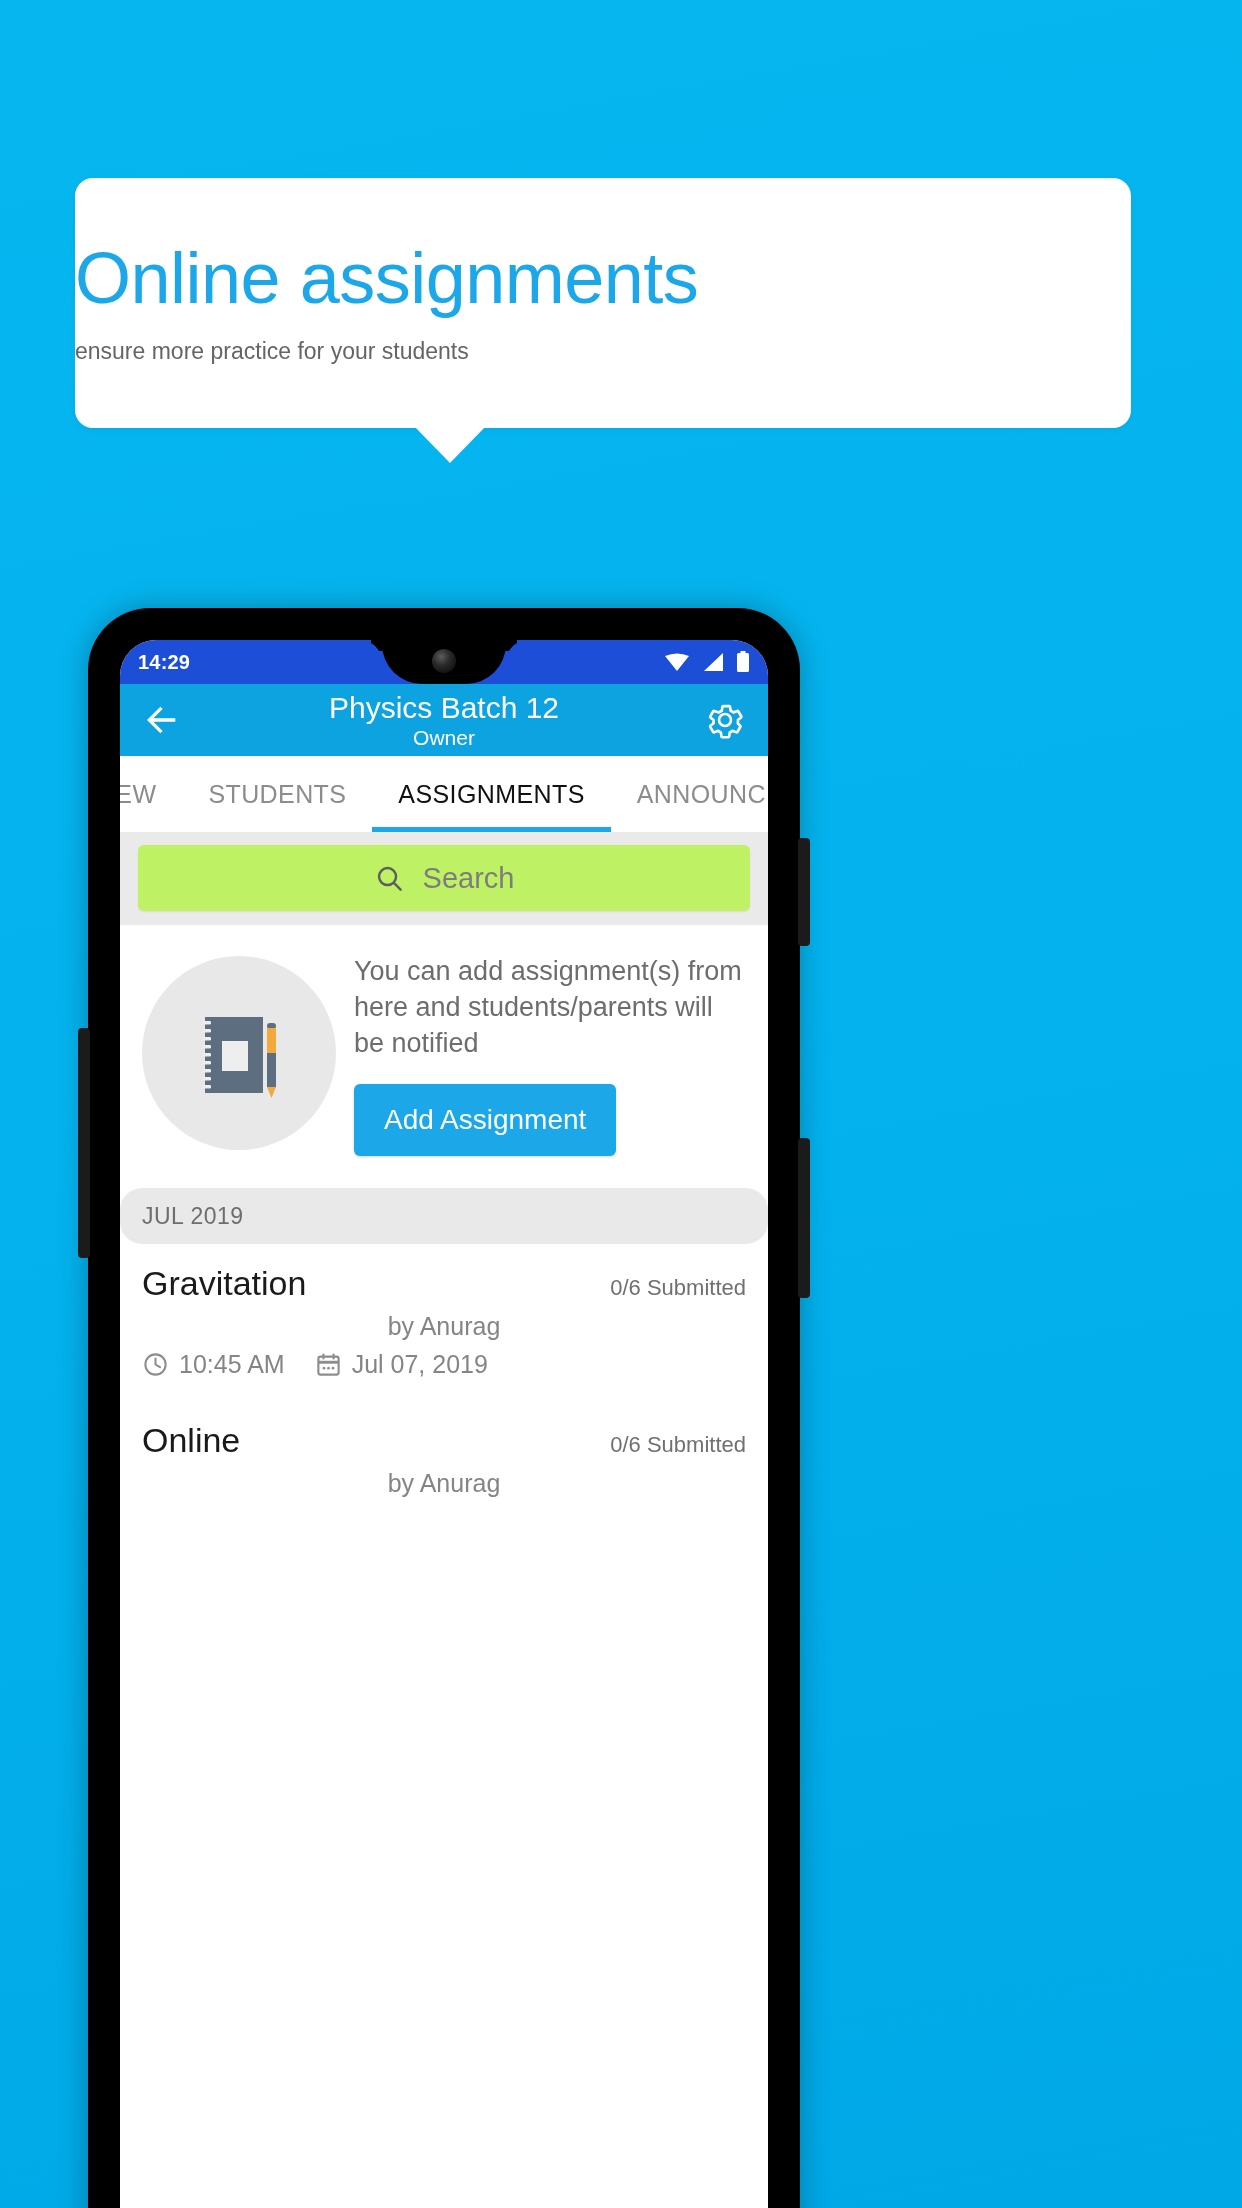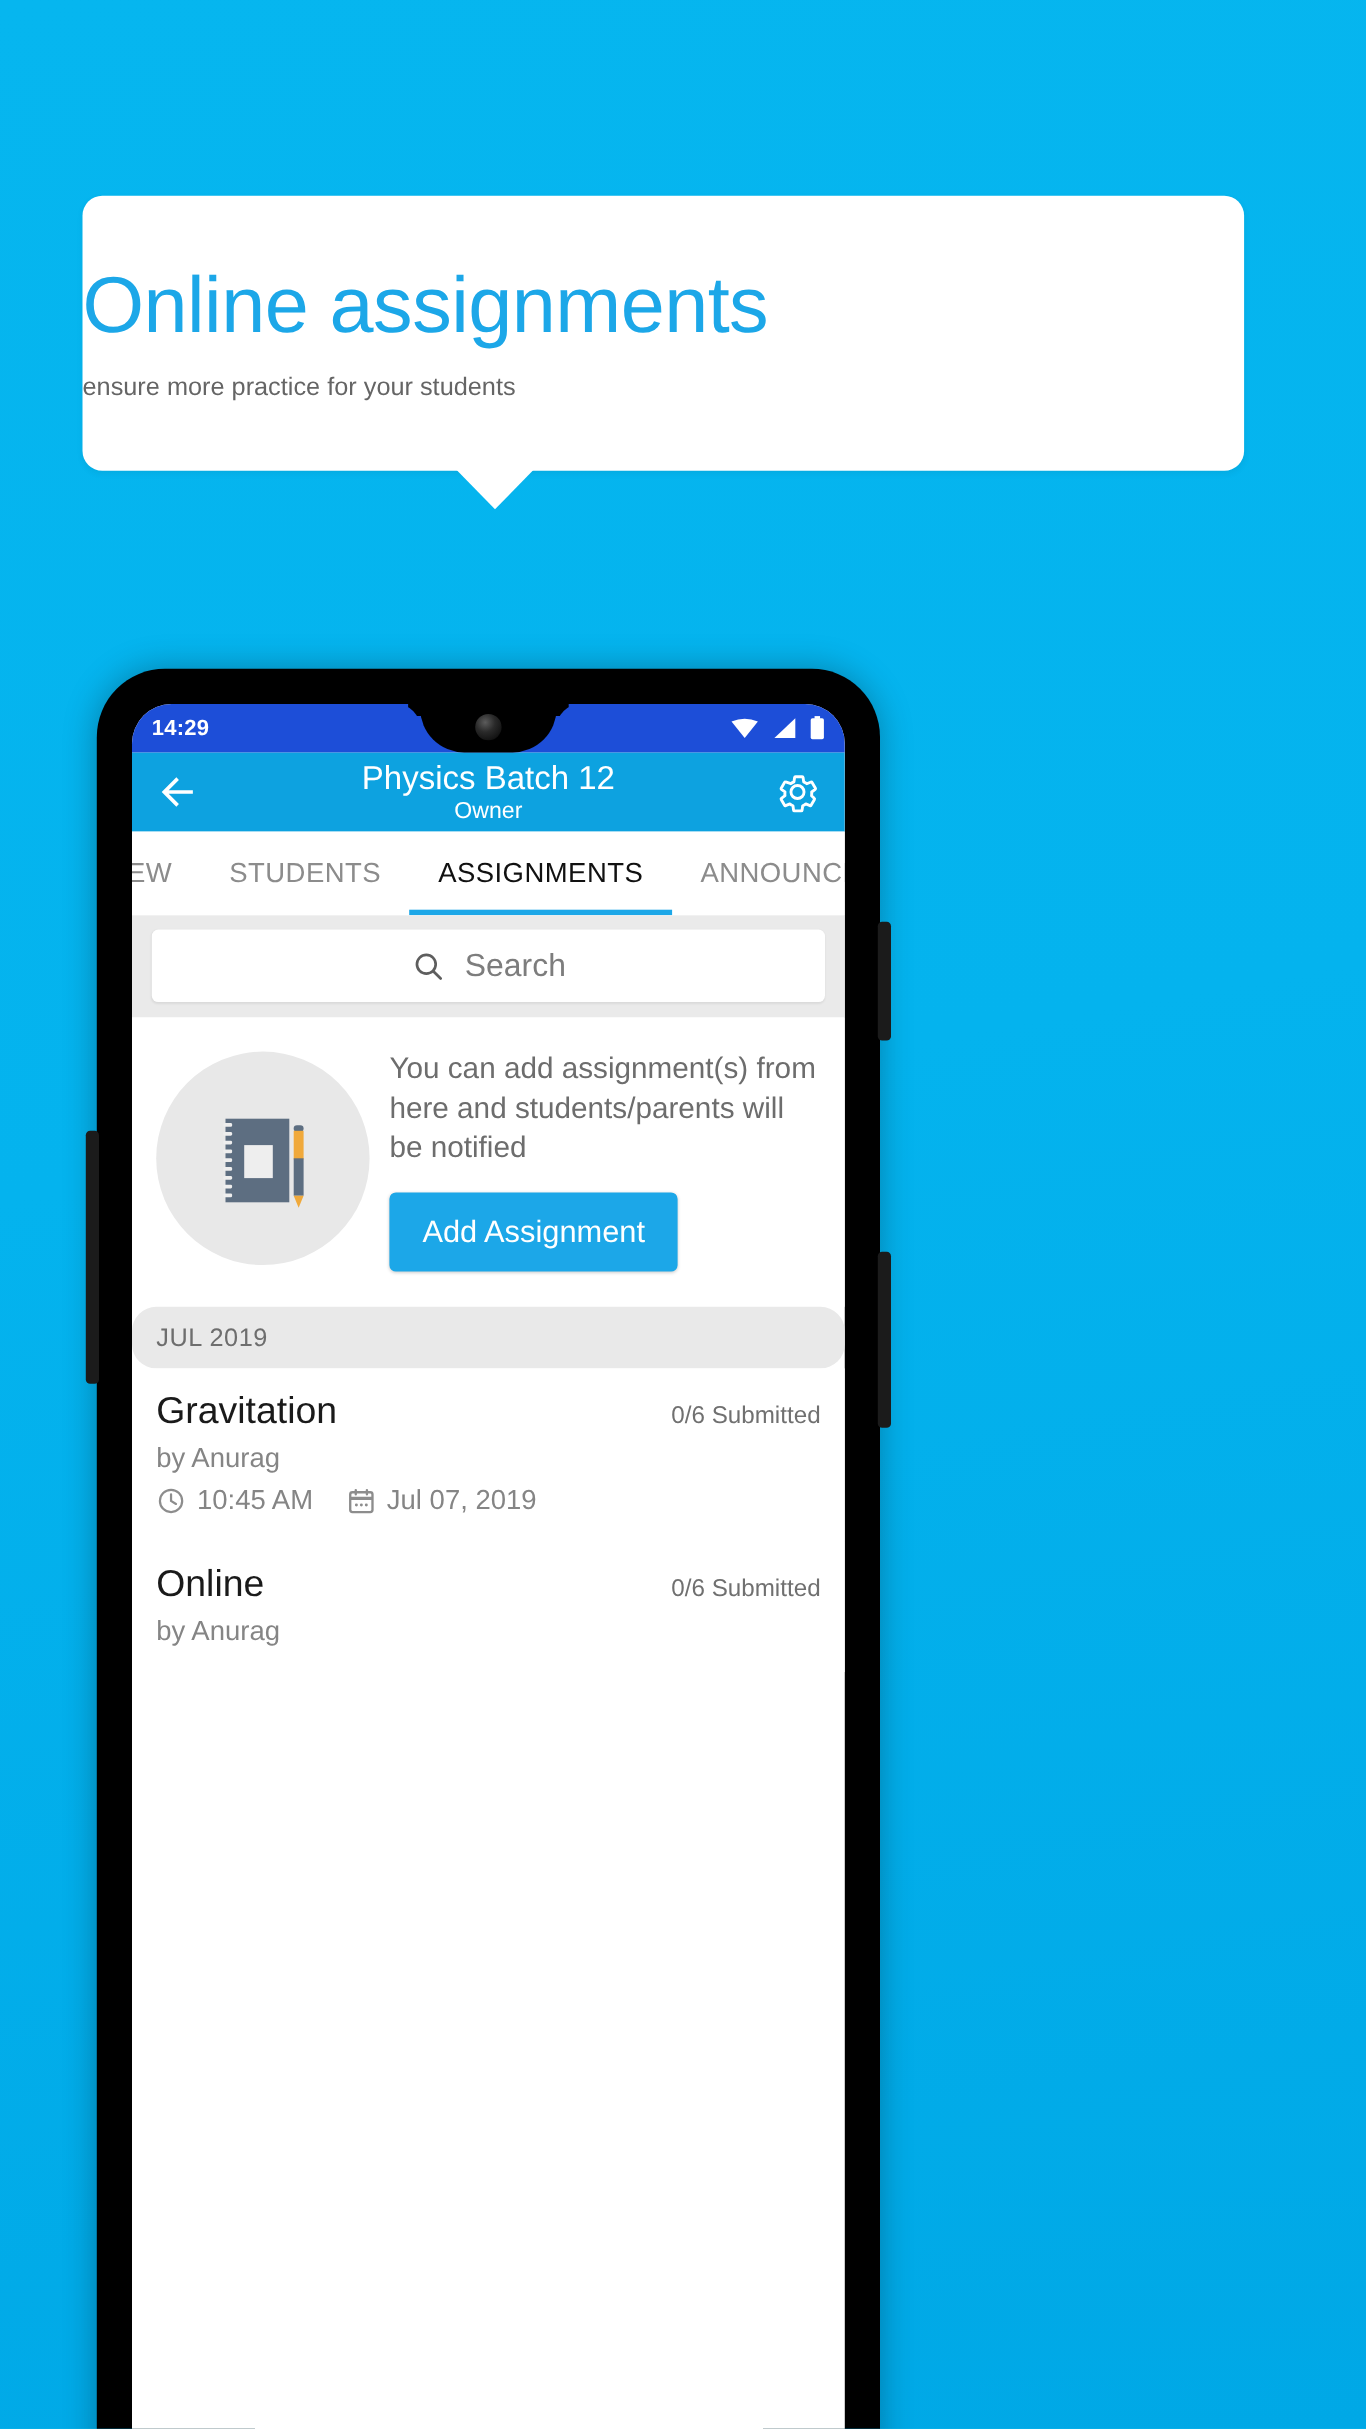--- a/index.html
+++ b/index.html
@@ -202,21 +202,21 @@
   }
   #tab-overview { margin-left:-38px; }
 
   
   #search-wrap {
     background:#eaeaea;
     padding:13px 18px 14px 18px;
   }
   #search-box {
     height:66px;
-    background:#ffffff;
+    background:#bef264;
     border-radius:6px;
     display:flex; align-items:center; justify-content:center;
     gap:18px;
     box-shadow:0 1px 2px rgba(0,0,0,.07);
     cursor:text;
   }
   #search-placeholder {
     font-size:29px;
     color:#7d7d7d;
   }
@@ -286,20 +286,21 @@
   .row-submitted {
     margin-left:auto;
     font-size:22px;
     color:#707070;
     white-space:nowrap;
   }
   .row-author {
     margin-top:9px;
     font-size:25px;
     color:#858585;
+    text-align:center;
   }
   .row-meta {
     margin-top:9px;
     display:flex; align-items:center;
     gap:10px;
     font-size:25px;
     color:#858585;
   }
   .row-meta .sep { width:10px; }
 </style>

